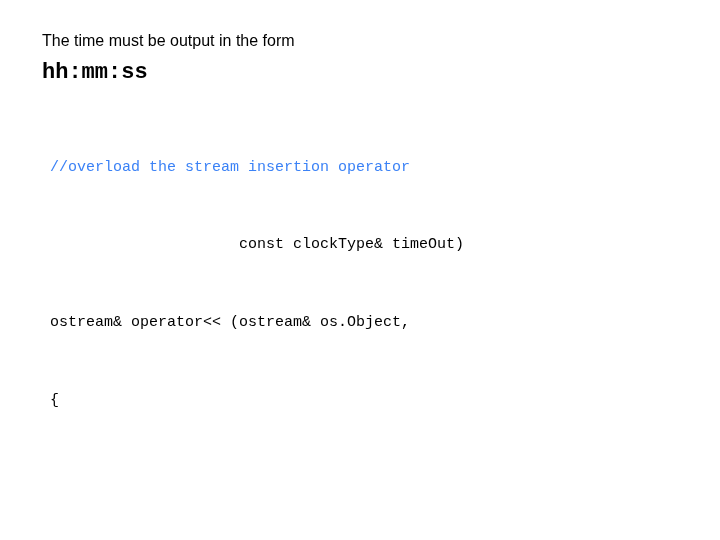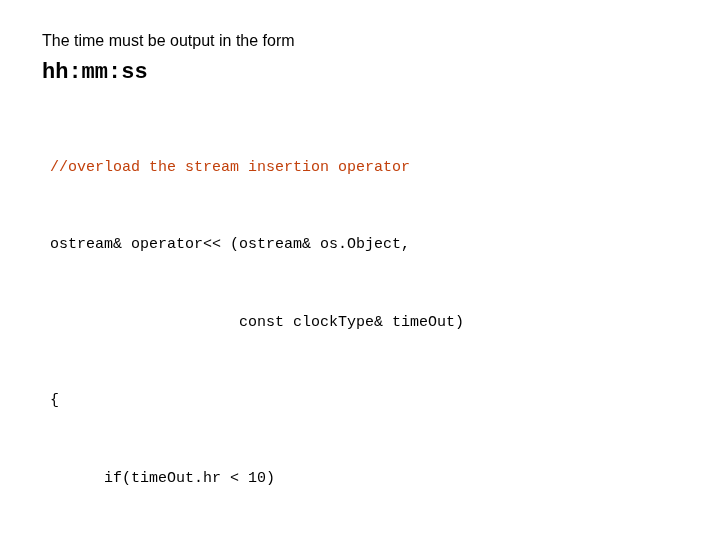--- a/index.html
+++ b/index.html
@@ -30,39 +30,38 @@
     }
 
     .code-block {
       font-family: 'Courier New', Courier, monospace;
       font-size: 15px;
       line-height: 1.55;
       white-space: pre;
     }
 
     .comment {
-      color: #c2410c;
+      color: #3b82f6;
     }
 
     .code-line {
       display: block;
     }
   </style>
 </head>
 <body>
 
 <p class="intro-text">The time must be output in the form</p>
 <p class="form-example">hh:mm:ss</p>
 
 <div class="code-block">
   <span class="code-line comment"><span>//overload the stream insertion operator</span></span>
+  <span class="code-line"><span>                     const clockType&amp; timeOut)</span></span>
   <span class="code-line"><span>ostream&amp; operator&lt;&lt; (ostream&amp; os.Object,</span></span>
-  <span class="code-line"><span>                     const clockType&amp; timeOut)</span></span>
   <span class="code-line"><span>{</span></span>
-  <span class="code-line"><span>      if(timeOut.hr &lt; 10)</span></span>
   
   
   
   
   
   
   
   
   
   

